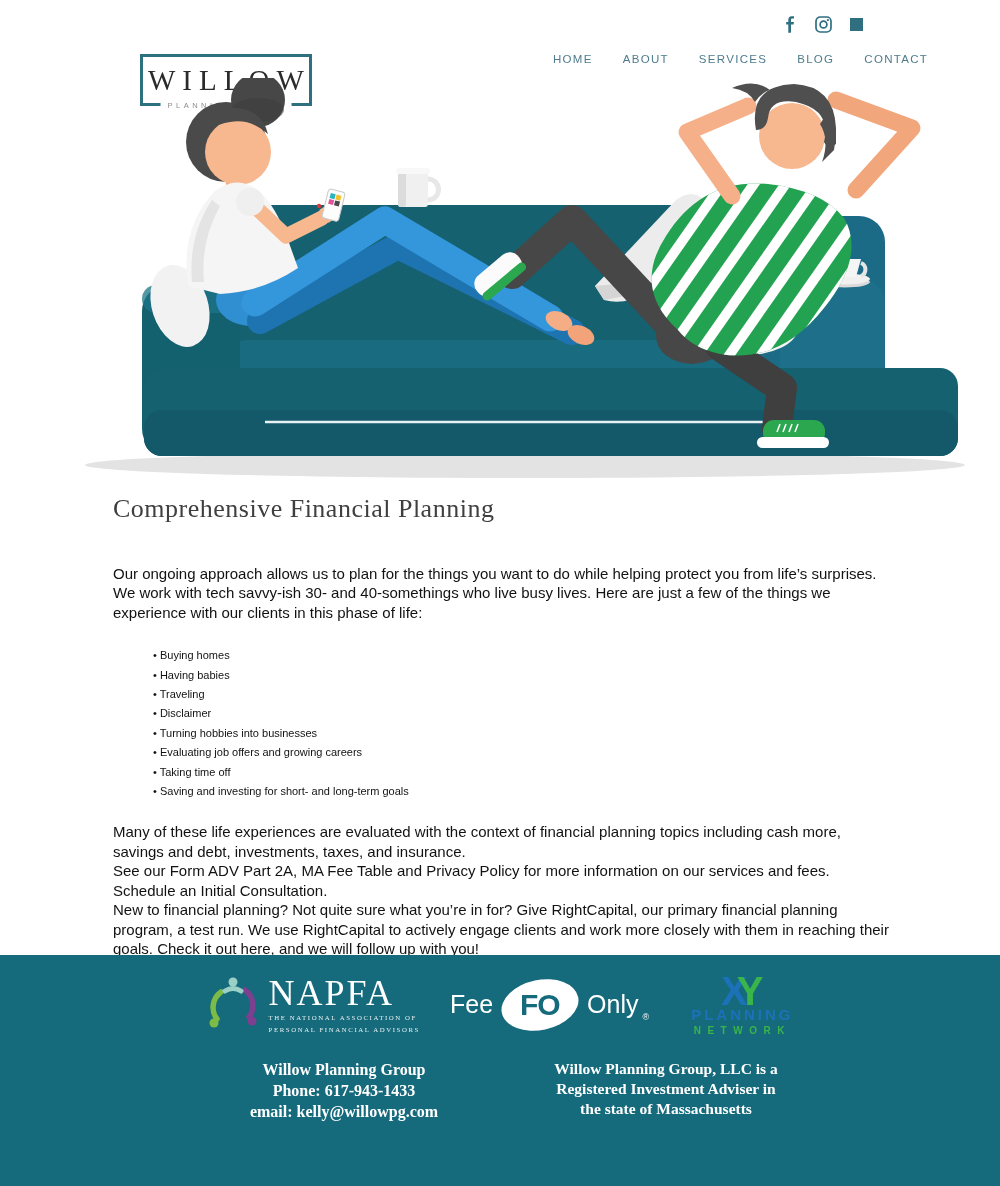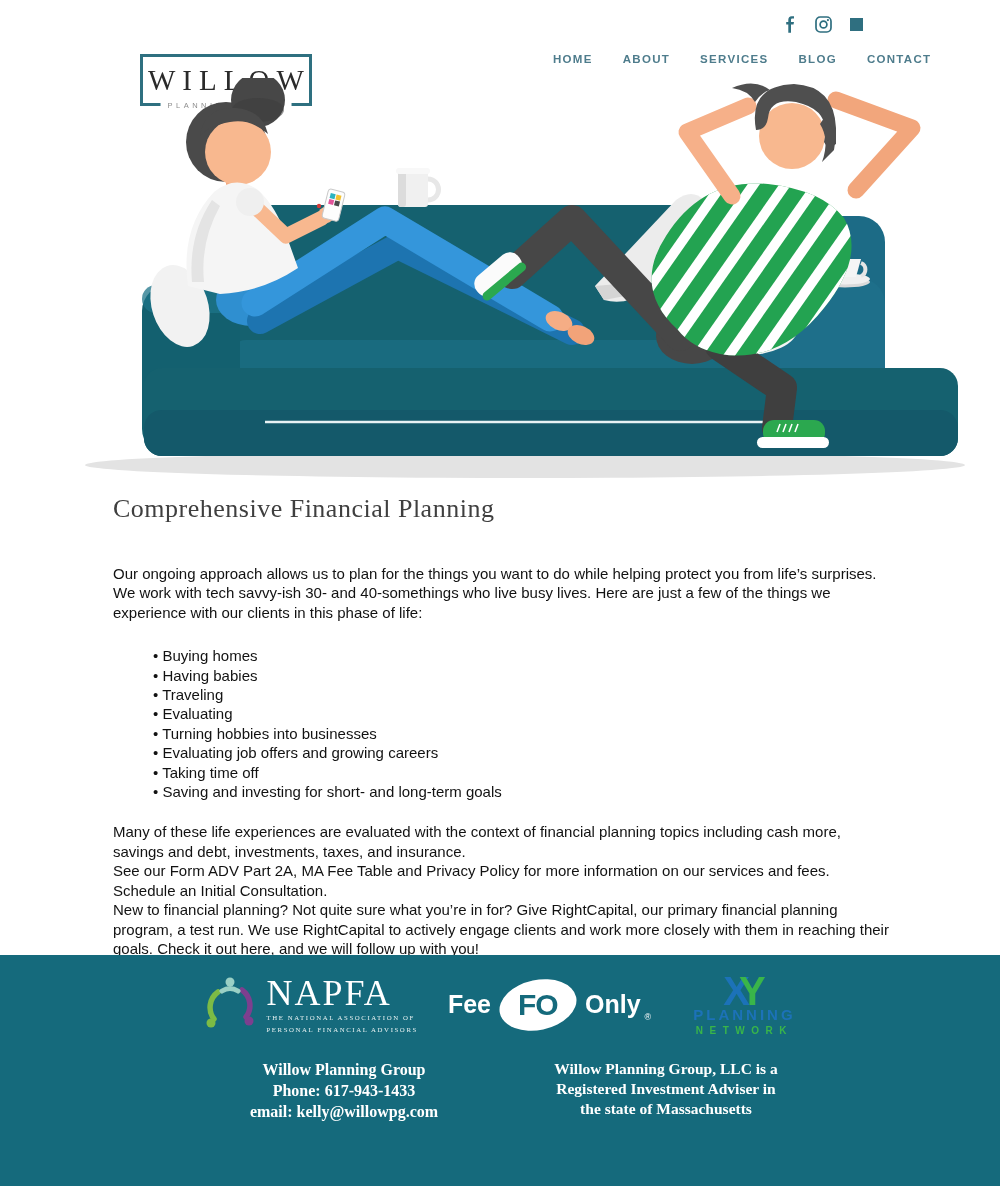--- a/index.html
+++ b/index.html
@@ -3,52 +3,52 @@
 <meta charset="utf-8">
 <style>
   * { margin:0; padding:0; box-sizing:border-box; }
   body { background:#ffffff; font-family:"Liberation Sans", sans-serif; }
   .page { position:relative; width:1000px; height:1186px; background:#fff; overflow:hidden; }
 
   
   .social { position:absolute; top:15px; left:781px; display:flex; align-items:center; gap:15px; }
   .social .sicon { width:18px; height:18px; display:flex; align-items:center; justify-content:center; cursor:pointer; }
   .nav { position:absolute; top:53px; left:553px; display:flex; gap:30px; }
-  .nav .nav-item { font-size:11.5px; letter-spacing:1.3px; color:#4e7c8c; cursor:pointer; font-weight:700; }
+  .nav .nav-item { font-size:11.5px; letter-spacing:1.3px; color:#4e7c8c; cursor:pointer; font-weight:400; }
 
   .logo-box { position:absolute; left:140px; top:54px; width:172px; height:52px;
               border:3px solid #2e7080; background:#fff; z-index:1; text-align:center; cursor:pointer; }
   .logo-title { font-family:"Liberation Serif", serif; font-size:29px; letter-spacing:7px;
                 color:#2b2b2b; line-height:46px; padding-left:5px; }
   .logo-sub { position:absolute; left:50%; transform:translateX(-50%); bottom:-7px; background:#fff;
               padding:0 7px; font-size:7.5px; letter-spacing:3.5px; color:#8e8e8e; white-space:nowrap; }
 
   .hero { position:absolute; left:80px; top:78px; width:890px; height:402px; z-index:2; }
 
   
   .content { position:absolute; left:113px; top:494px; width:782px; color:#121212; }
   .content h1 { font-family:"Liberation Serif", serif; font-weight:400; font-size:26px;
                 letter-spacing:0.5px; color:#3f3f3f; margin-bottom:40px; }
   .content p { font-size:15px; line-height:19.4px; }
   .content .intro { margin-bottom:24px; }
   .content ul { list-style:none; margin:0 0 15px 40px; }
-  .content li { font-size:15px; line-height:19.4px; }
+  .content li { font-size:11px; line-height:19.4px; }
   .content li::before { content:"• "; }
   .content .para { margin:0; }
   .spacer { height:6px; }
 
   
   .footer { position:absolute; left:0; top:955px; width:1000px; height:297px; background:#156a7c; color:#fff; }
   .logos-row { display:flex; align-items:center; justify-content:center; gap:22px; padding-top:13px; height:86px; }
   .napfa { display:flex; align-items:center; gap:8px; cursor:pointer; margin-right:8px; }
   .napfa-text { display:flex; flex-direction:column; }
   .napfa-title { font-family:"Liberation Serif", serif; font-size:36px; line-height:34px; letter-spacing:2px; color:#fff; }
   .napfa-tag { font-family:"Liberation Serif", serif; font-size:6.8px; letter-spacing:1.6px; color:#e8f2f2; line-height:9px; margin-top:3px; }
   .feeonly { display:flex; align-items:center; gap:8px; cursor:pointer; }
-  .fee-word { font-size:25px; color:#fff; font-weight:700; }
+  .fee-word { font-size:25px; color:#fff; font-weight:400; }
   .fo-ellipse { width:78px; height:50px; background:#fff; border-radius:50%; transform:rotate(-12deg);
                 display:flex; align-items:center; justify-content:center; }
   .fo-ellipse span { font-size:30px; font-weight:bold; color:#156a7c; letter-spacing:-1px; transform:rotate(12deg); }
   .fee-reg { font-size:9px; position:relative; top:12px; left:-4px; }
   .xypn { display:flex; flex-direction:column; align-items:center; cursor:pointer; margin-left:16px; }
   .xy-row { display:flex; line-height:34px; }
   .xy-x { font-size:40px; font-weight:900; color:#1c72b8; }
   .xy-y { font-size:40px; font-weight:900; color:#39b54a; margin-left:-11px; }
   .xy-planning { font-size:15px; font-weight:bold; color:#1c72b8; letter-spacing:3px; margin-top:-2px; }
   .xy-network  { font-size:10px; font-weight:bold; color:#39b54a; letter-spacing:6.5px; margin-top:2px; }
@@ -205,21 +205,21 @@
     </g>
   </svg>
 
   <div class="content">
     <h1>Comprehensive Financial Planning</h1>
     <p class="intro">Our ongoing approach allows us to plan for the things you want to do while helping protect you from life’s surprises. We work with tech savvy-ish 30- and 40-somethings who live busy lives. Here are just a few of the things we experience with our clients in this phase of life:</p>
     <ul>
       <li>Buying homes</li>
       <li>Having babies</li>
       <li>Traveling</li>
-      <li>Evaluating</li>
+      <li>Disclaimer</li>
       <li>Turning hobbies into businesses</li>
       <li>Evaluating job offers and growing careers</li>
       <li>Taking time off</li>
       <li>Saving and investing for short- and long-term goals</li>
     </ul>
     <div class="spacer"></div>
     <p class="para">Many of these life experiences are evaluated with the context of financial planning topics including cash more, savings and debt, investments, taxes, and insurance.</p>
     <p class="para">See our Form ADV Part 2A, MA Fee Table and Privacy Policy for more information on our services and fees.</p>
     <p class="para">Schedule an Initial Consultation.</p>
     <p class="para">New to financial planning? Not quite sure what you’re in for? Give RightCapital, our primary financial planning program, a test run. We use RightCapital to actively engage clients and work more closely with them in reaching their goals. Check it out here, and we will follow up with you!</p>

